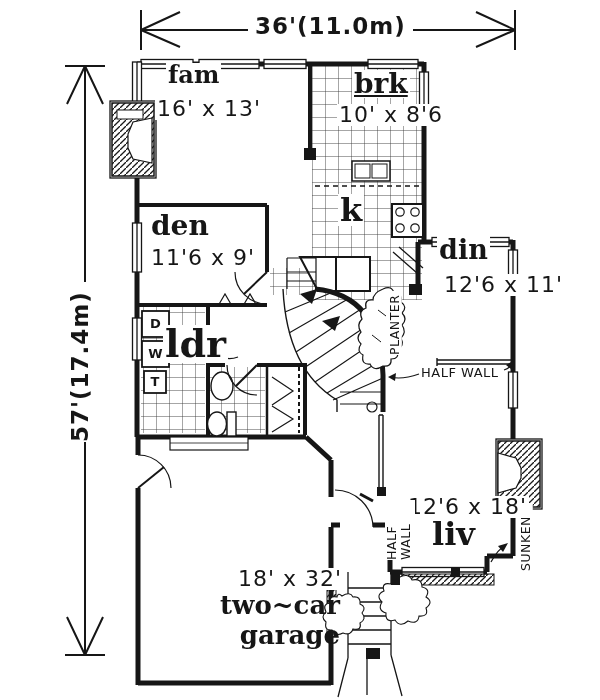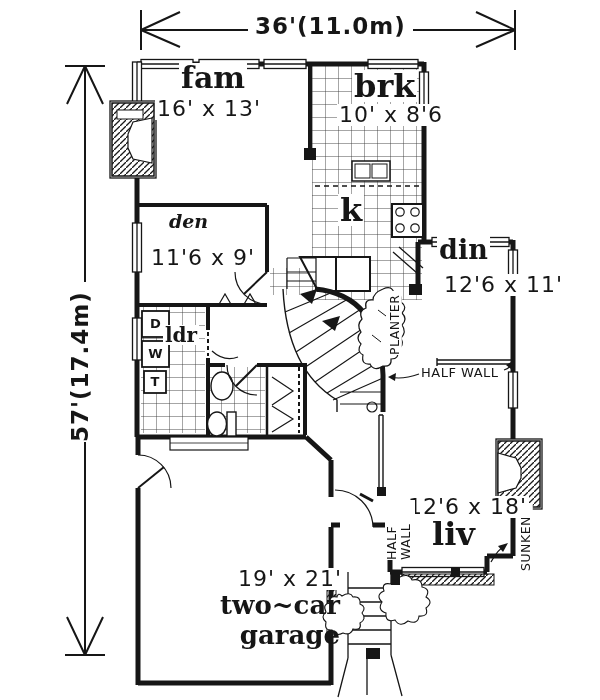--- a/index.html
+++ b/index.html
@@ -178,40 +178,40 @@
     <rect x="377" y="487" width="9" height="9"></rect>
     <rect x="366" y="648" width="14" height="11"></rect>
     <rect x="391" y="571" width="9" height="14"></rect>
     <rect x="451" y="568" width="9" height="8"></rect>
   </g>
 </svg>
 
 <div class="lbl dim-label" style="left:248px;top:13px;">36'(11.0m)</div>
 <div class="lbl dim-label vert" style="left:60px;top:282px;height:160px;">57'(17.4m)</div>
 
-<div class="lbl room-name" style="left:179px;top:63px;font-size:30px;">fam</div>
+<div class="lbl room-name" style="left:166px;top:63px;font-size:24px;">fam</div>
 <div class="lbl room-size" style="left:155px;top:98px;">16' x 13'</div>
 
-<div class="lbl room-name" style="left:352px;top:70px;font-size:32px;">brk</div>
+<div class="lbl room-name" style="left:352px;top:70px;font-size:28px;text-decoration:underline;">brk</div>
 <div class="lbl room-size" style="left:337px;top:104px;">10' x 8'6</div>
 
-<div class="lbl room-name" style="left:167px;top:212px;font-size:19px;font-style:italic;">den</div>
+<div class="lbl room-name" style="left:149px;top:212px;font-size:28px;">den</div>
 <div class="lbl room-size" style="left:149px;top:247px;text-align:right;">11'6 x 9'</div>
 
 <div class="lbl room-name" style="left:338px;top:194px;font-size:32px;">k</div>
 
 <div class="lbl room-name" style="left:437px;top:236px;font-size:27px;">din</div>
 <div class="lbl room-size" style="left:442px;top:274px;">12'6 x 11'</div>
 
-<div class="lbl room-name" style="left:163px;top:325px;font-size:20px;">ldr</div>
+<div class="lbl room-name" style="left:163px;top:325px;font-size:38px;">ldr</div>
 
 <div class="lbl room-size" style="left:406px;top:496px;">12'6 x 18'</div>
 <div class="lbl room-name" style="left:430px;top:518px;font-size:32px;">liv</div>
 
-<div class="lbl room-size" style="left:236px;top:568px;">19' x 21'</div>
+<div class="lbl room-size" style="left:236px;top:568px;">18' x 32'</div>
 <div class="lbl room-name" style="left:188px;top:591px;width:150px;font-size:26px;white-space:normal;text-align:right;line-height:1.15;background:transparent;">two~car garage</div>
 
 <div class="lbl anno" style="left:421px;top:366px;">HALF WALL</div>
 <div class="lbl anno vert" style="left:388px;top:291px;height:64px;font-size:12.5px;">PLANTER</div>
 <div class="lbl anno vert vert-wrap" style="left:385px;top:500px;height:60px;width:30px;font-size:12.5px;">HALF WALL</div>
 <div class="lbl anno vert" style="left:519px;top:503px;height:68px;font-size:12.5px;">SUNKEN</div>
 
 <div class="appl" style="left:142px;top:311px;width:27px;line-height:26px;">D</div>
 <div class="appl" style="left:142px;top:341px;width:27px;line-height:26px;">W</div>
 <div class="appl" style="left:144px;top:371px;width:22px;line-height:22px;">T</div>

